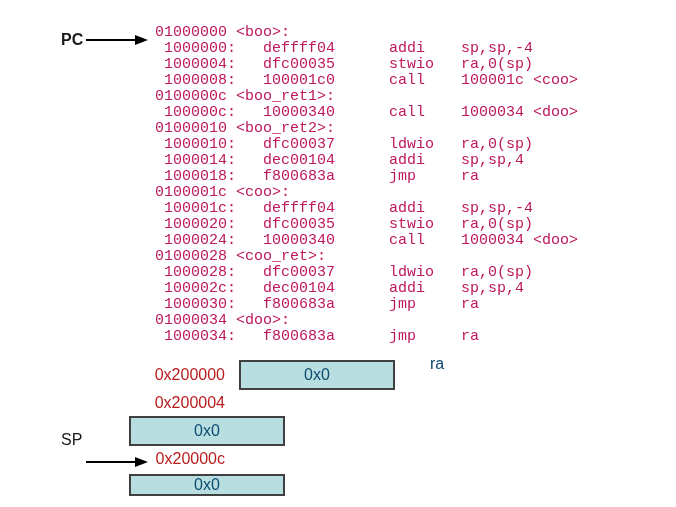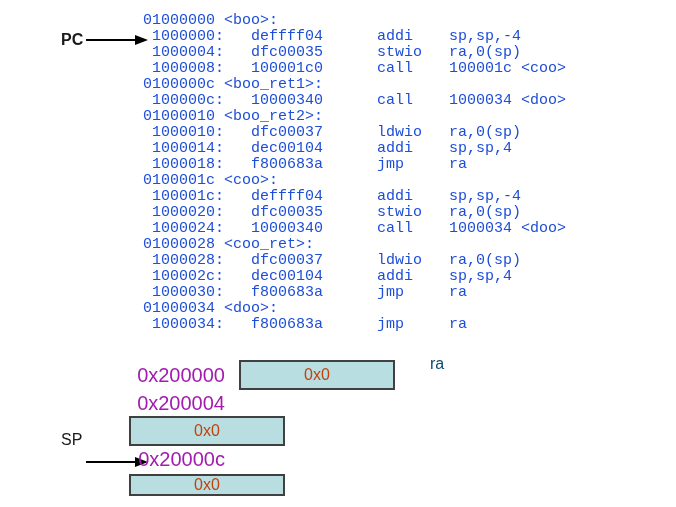--- a/index.html
+++ b/index.html
@@ -11,25 +11,25 @@
     overflow: hidden;
     font-family: "Liberation Sans", sans-serif;
     color: #1a1a1a;
   }
 
   
   .listing {
     position: absolute;
     left: 143px;
     top: 13px;
-    margin: 0;
+    margin: 12px;
     font-family: "Liberation Mono", "DejaVu Sans Mono", monospace;
     font-size: 15px;
     line-height: 16px;
-    color: #1d4ed8;
+    color: #be185d;
     white-space: pre;
   }
 
   
   .ptr-label {
     position: absolute;
     font-size: 16px;
     line-height: 16px;
     color: #1a1a1a;
   }
@@ -39,36 +39,36 @@
   .pc-arrow { left: 85px; top: 32px; }
   .sp-arrow { left: 85px; top: 454px; }
 
   
   .stack { position: absolute; left: 115px; top: 360px; }
   .stack-row { display: flex; align-items: stretch; height: 30px; }
   .stack-row + .stack-row { margin-top: -2px; flex-direction: column; }
   .stack-addr {
     width: 110px;
     text-align: right;
-    font-size: 20px;
+    font-size: 16px;
     line-height: 30px;
-    color: #a21caf;
+    color: #b91c1c;
   }
   .cell-box {
     box-sizing: border-box;
     width: 156px;
     height: 30px;
     margin-left: 14px;
     background: #b8dee2;
     border: 2px solid #404040;
     display: flex;
     align-items: center;
     justify-content: center;
     font-size: 16px;
-    color: #c2410c;
+    color: #0c4a6e;
   }
 
   
   .register { position: absolute; left: 430px; top: 355px; display: flex; align-items: center; }
   .register-label { font-size: 16px; margin-right: 12px; color: #0c4a6e; }
   .register .cell-box { margin-left: 0; }
 </style>
 </head>
 <body>
 

